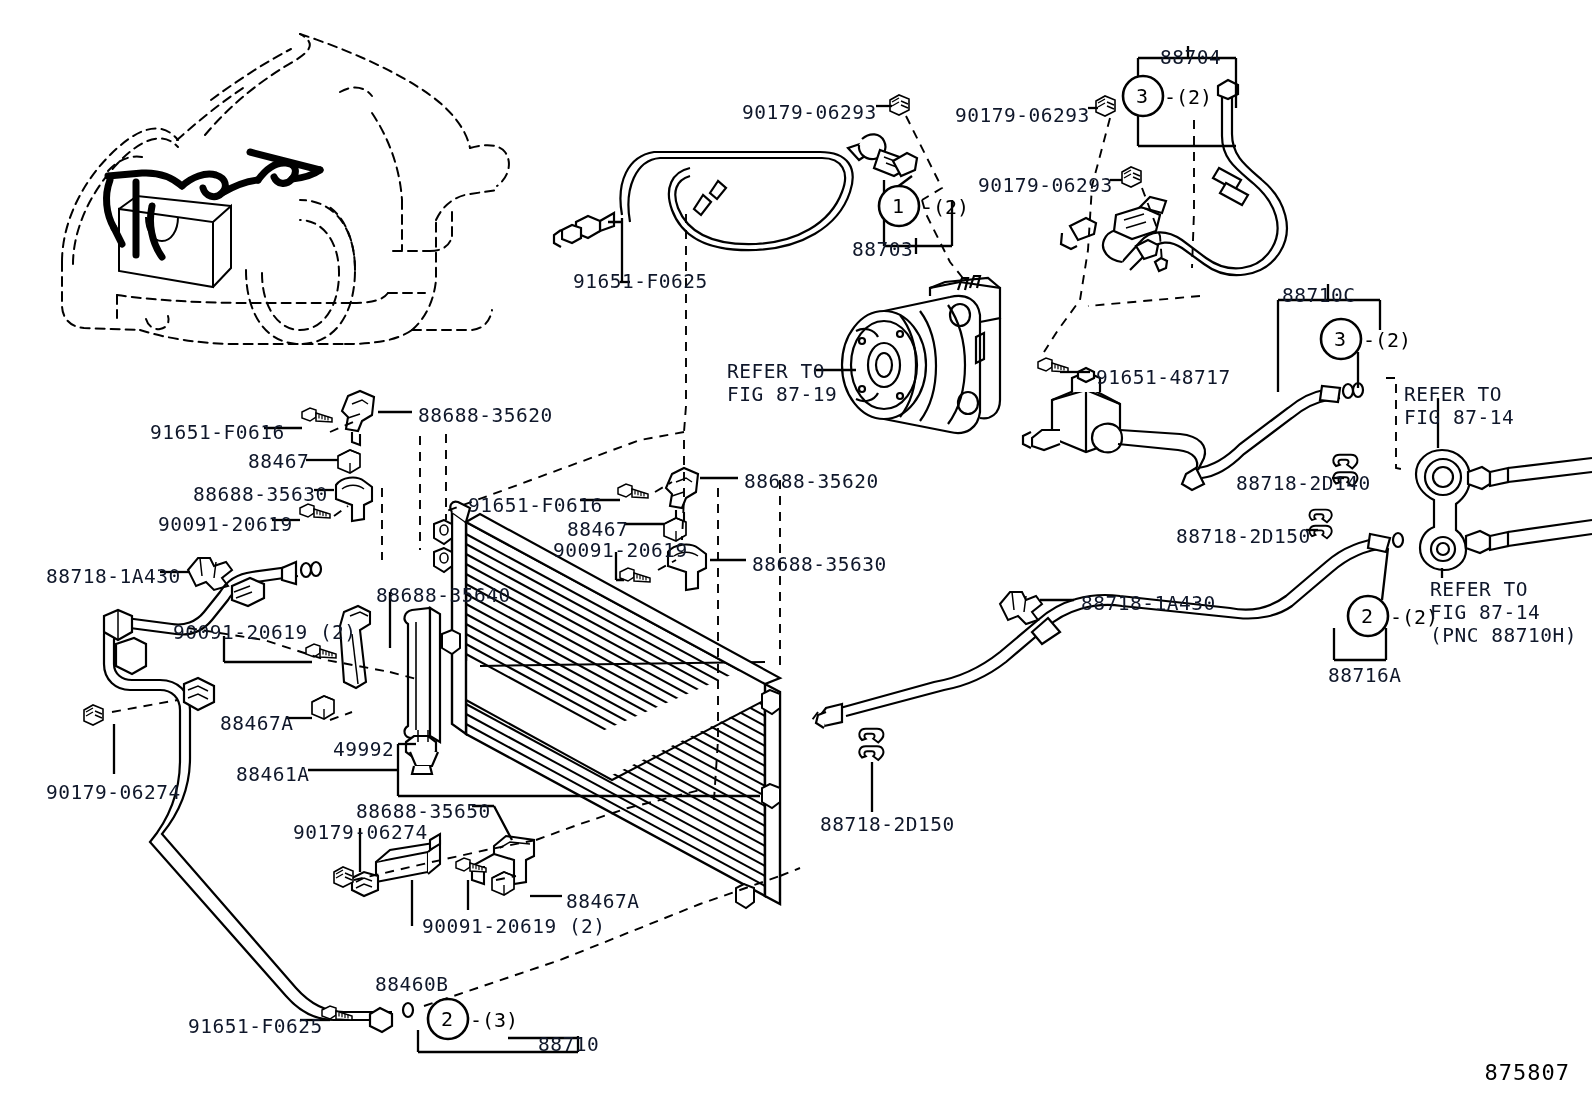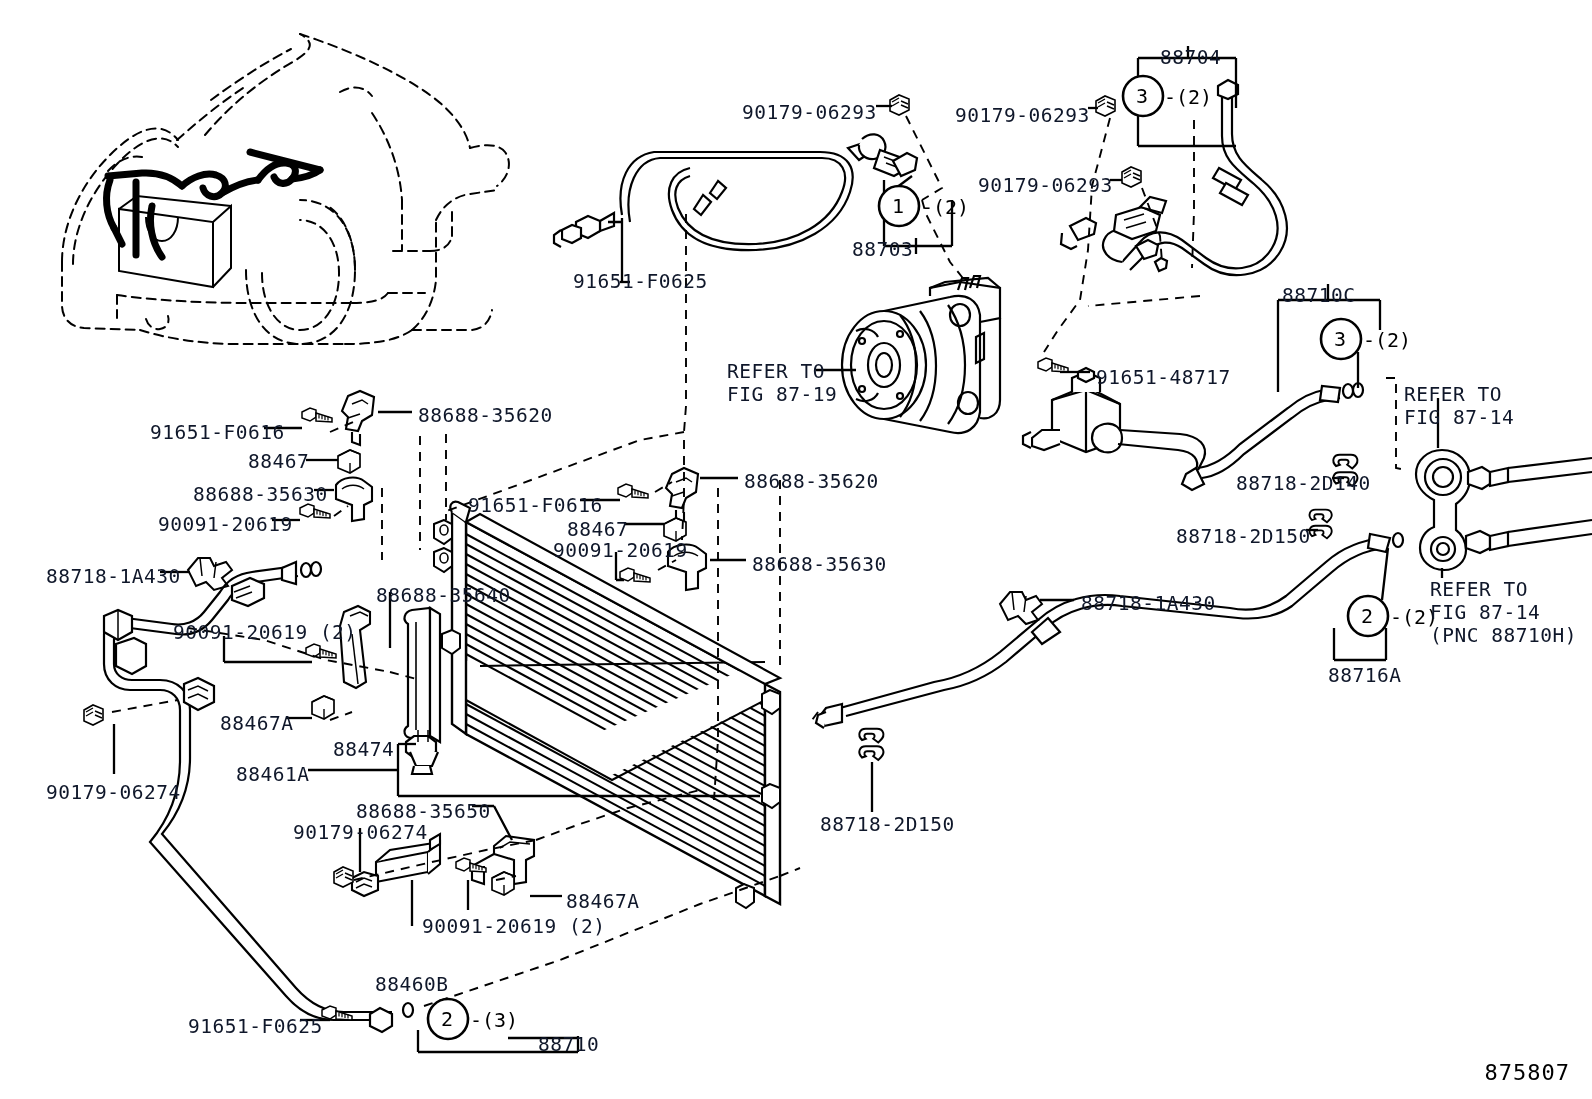--- a/index.html
+++ b/index.html
@@ -488,21 +488,21 @@
   <div class="lbl" style="left:173px;top:621px;">90091-20619 (2)</div>
   <div class="lbl" style="left:348px;top:584px;margin-left:28px;">88688-35640</div>
 
   <div class="lbl" style="left:468px;top:494px;">91651-F0616</div>
   <div class="lbl" style="left:744px;top:470px;">88688-35620</div>
   <div class="lbl" style="left:567px;top:518px;">88467</div>
   <div class="lbl" style="left:553px;top:539px;">90091-20619</div>
   <div class="lbl" style="left:752px;top:553px;">88688-35630</div>
 
   <div class="lbl" style="left:220px;top:712px;">88467A</div>
-  <div class="lbl" style="left:333px;top:738px;">88474</div>
+  <div class="lbl" style="left:333px;top:738px;">49992</div>
   <div class="lbl" style="left:236px;top:763px;">88461A</div>
   <div class="lbl" style="left:356px;top:800px;">88688-35650</div>
   <div class="lbl" style="left:46px;top:781px;">90179-06274</div>
   <div class="lbl" style="left:293px;top:821px;">90179-06274</div>
   <div class="lbl" style="left:566px;top:890px;">88467A</div>
   <div class="lbl" style="left:422px;top:915px;">90091-20619 (2)</div>
   <div class="lbl" style="left:375px;top:973px;text-align:right;">88460B</div>
   <div class="lbl" style="left:188px;top:1015px;">91651-F0625</div>
   <div class="lbl" style="left:538px;top:1033px;">88710</div>
 

